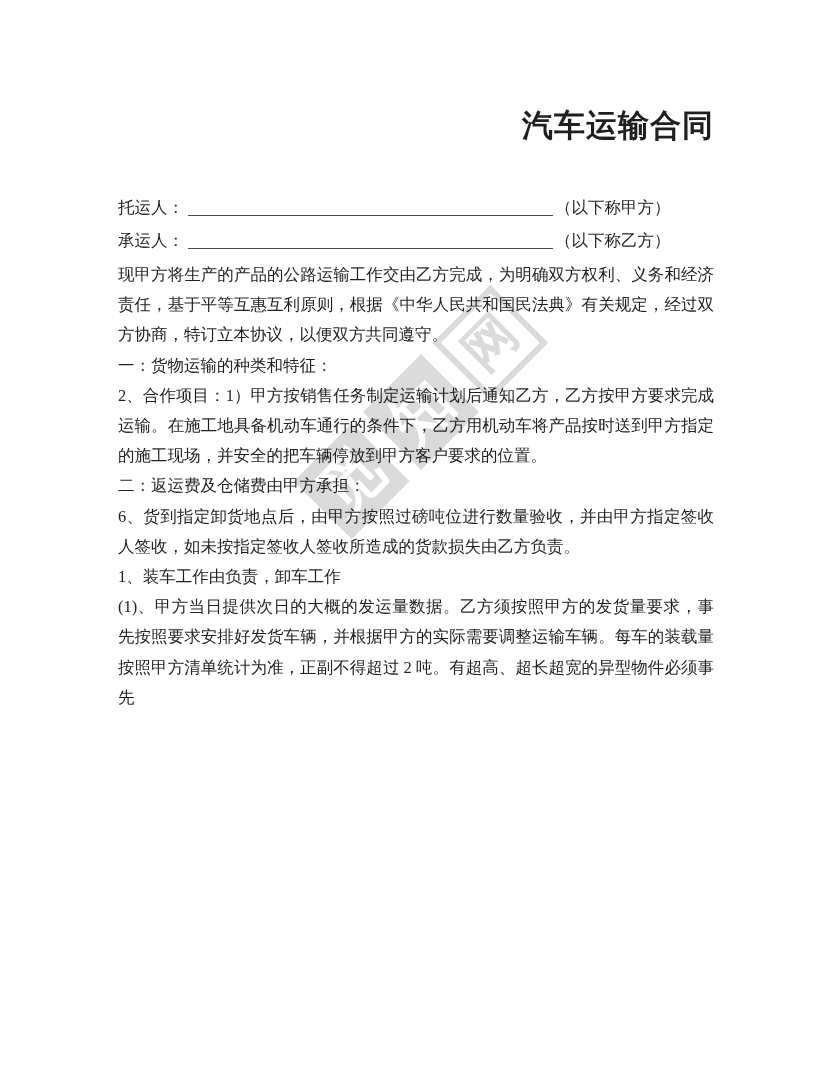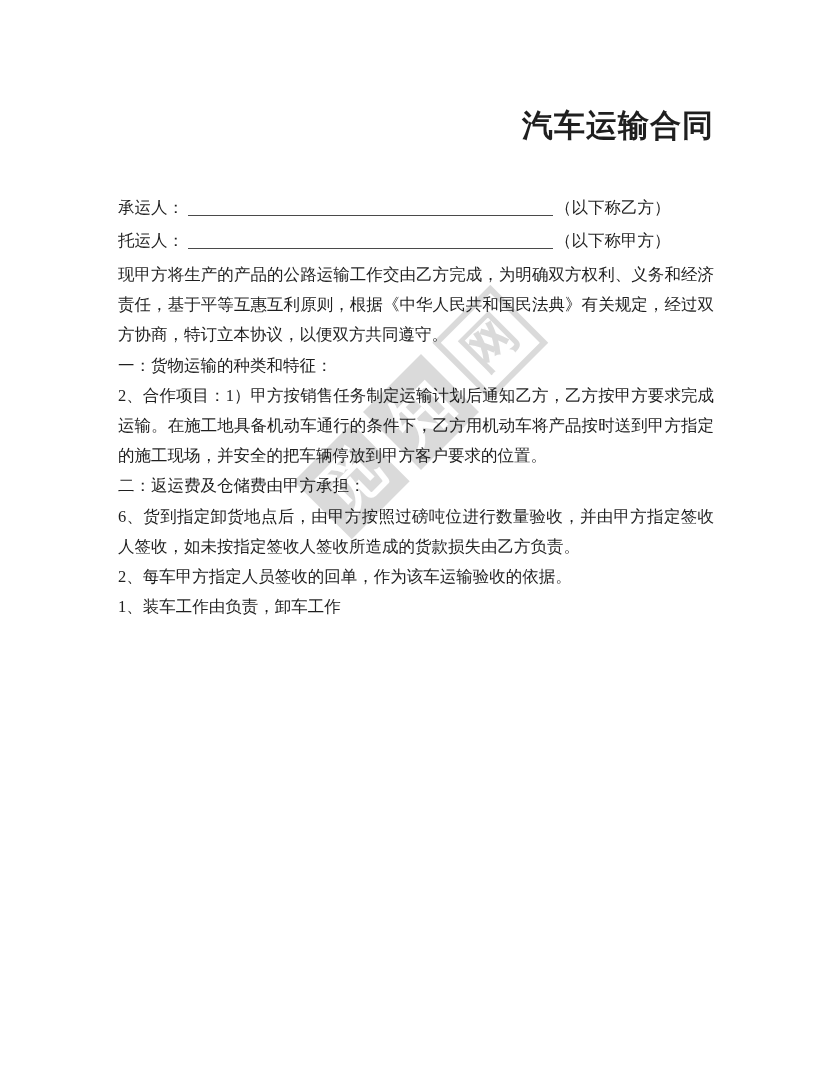--- a/index.html
+++ b/index.html
@@ -113,35 +113,35 @@
       <span>网</span>
     </div>
   </div>
 
   <div class="content">
 
     <h1 class="doc-title">汽车运输合同</h1>
 
     <div class="parties">
       <div class="party-row">
+        <span class="party-label">托运人：</span>
+        <span class="party-line"></span>
+        <span class="party-suffix">（以下称甲方）</span>
+      </div>
+      <div class="party-row">
         <span class="party-label">承运人：</span>
         <span class="party-line"></span>
         <span class="party-suffix">（以下称乙方）</span>
-      </div>
-      <div class="party-row">
-        <span class="party-label">托运人：</span>
-        <span class="party-line"></span>
-        <span class="party-suffix">（以下称甲方）</span>
       </div>
     </div>
 
     <div class="paragraphs">
       <p>现甲方将生产的产品的公路运输工作交由乙方完成，为明确双方权利、义务和经济责任，基于平等互惠互利原则，根据《中华人民共和国民法典》有关规定，经过双方协商，特订立本协议，以便双方共同遵守。</p>
       <p>一：货物运输的种类和特征：</p>
       <p>2、合作项目：1）甲方按销售任务制定运输计划后通知乙方，乙方按甲方要求完成运输。在施工地具备机动车通行的条件下，乙方用机动车将产品按时送到甲方指定的施工现场，并安全的把车辆停放到甲方客户要求的位置。</p>
       <p>二：返运费及仓储费由甲方承担：</p>
       <p>6、货到指定卸货地点后，由甲方按照过磅吨位进行数量验收，并由甲方指定签收人签收，如未按指定签收人签收所造成的货款损失由乙方负责。</p>
-      <p>2、每车甲方指定人员签收的回单，作为该车运输验收的依据。</p>
       <p>1、装车工作由负责，卸车工作</p>
+      <p>(1)、甲方当日提供次日的大概的发运量数据。乙方须按照甲方的发货量要求，事先按照要求安排好发货车辆，并根据甲方的实际需要调整运输车辆。每车的装载量按照甲方清单统计为准，正副不得超过 2 吨。有超高、超长超宽的异型物件必须事先</p>
     </div>
 
   </div>
 </div>
 
 </body></html>

